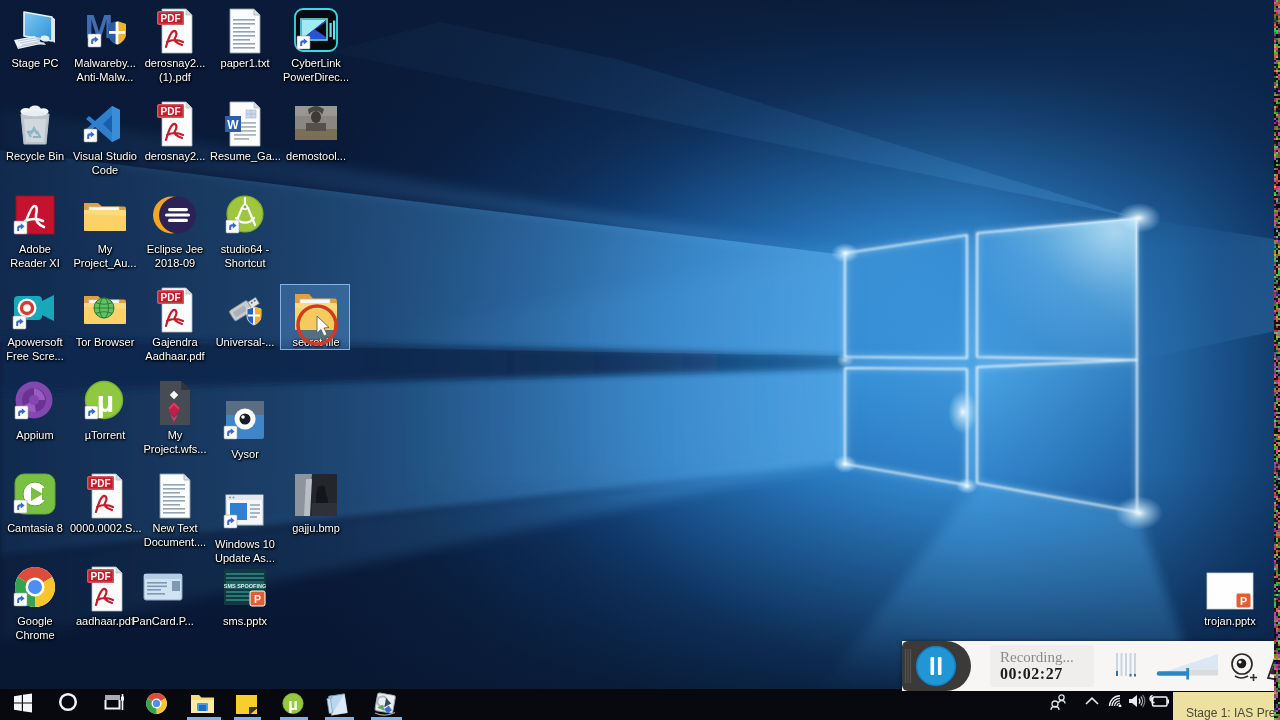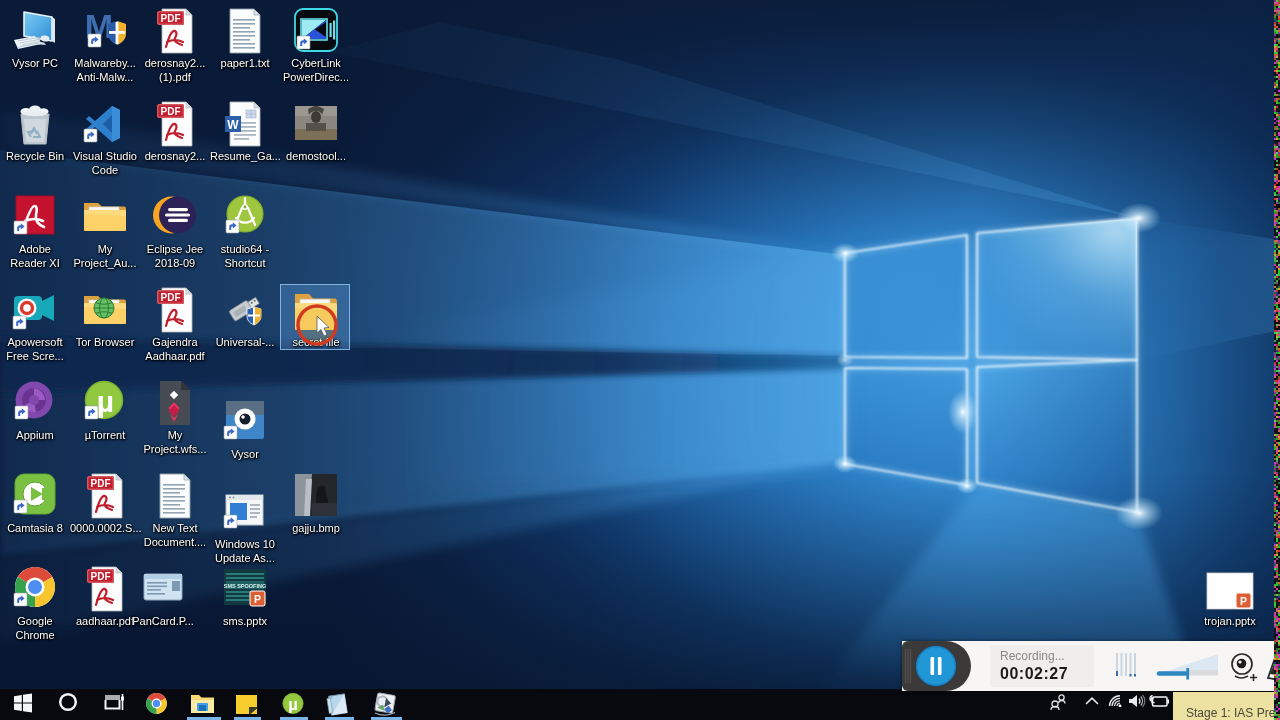--- a/index.html
+++ b/index.html
@@ -181,21 +181,21 @@
         <polygon points="22,33 33,34.5 35,37 24,36" fill="#d7e2ea"></polygon>
         <polygon points="3,32 24,28 30,36 7,41" fill="#eef3f7"></polygon>
         <g stroke="#aebfca" stroke-width="0.8">
           <line x1="7" y1="33" x2="27" y2="29.5"></line>
           <line x1="9" y1="35" x2="28.5" y2="31.5"></line>
           <line x1="11" y1="37" x2="29.5" y2="33.5"></line>
           <line x1="6" y1="39.5" x2="28" y2="35"></line>
         </g>
         <ellipse cx="34" cy="30.5" rx="4.5" ry="3" fill="#e6edf2" transform="rotate(8 34 30.5)"></ellipse>
       </svg>
-      <span class="lbl">Vysor PC</span>
+      <span class="lbl">Stage PC</span>
     </div>
 <div class="cell" style="left:70px;top:8px">
       <svg class="ic" width="48" height="46" viewBox="0 0 48 46">
         <text x="18" y="30" font-family="Liberation Sans" font-size="34" font-weight="bold" fill="#3f6db0" text-anchor="middle">M</text>
         <path d="M27,16 L36,13 L45,16 V26 Q45,33 36,37 Q27,33 27,26 Z" fill="#2b5ba8"></path>
         <path d="M36,13 L45,16 V26 Q45,33 36,37 Z" fill="#f2b32a"></path>
         <rect x="34.6" y="14" width="2.8" height="22" fill="#fff"></rect>
         <rect x="28" y="23" width="16" height="2.8" fill="#fff"></rect>
         <g transform="translate(7,26)">
           <rect width="13" height="13" rx="1" fill="#fff" stroke="#9aa0a6" stroke-width="0.6"></rect>
@@ -763,22 +763,22 @@
       </g>
     </svg>
  <svg style="position:absolute;left:11px;top:2px" width="46" height="46" viewBox="0 0 46 46">
       <circle cx="23" cy="23" r="21" fill="#2d3b44"></circle>
       <circle cx="23" cy="23" r="19.5" fill="#2196d6"></circle>
       <circle cx="23" cy="23" r="19.5" fill="none" stroke="#1b7ab8" stroke-width="1.5"></circle>
       <rect x="17.5" y="14" width="3.6" height="18" rx="1" fill="#fff"></rect>
       <rect x="24.9" y="14" width="3.6" height="18" rx="1" fill="#fff"></rect>
     </svg>
  <div id="rectxt"></div>
- <div style="position:absolute;left:98px;top:8px;color:#8a8a88;font-size:12px;font-family:Liberation Sans, sans-serif">Recording...</div>
- <div style="position:absolute;left:98px;top:24px;color:#1c1c1a;font-size:16px;font-weight:bold;font-family:Liberation Sans, sans-serif;letter-spacing:0.5px">00:02:27</div>
+ <div style="position:absolute;left:98px;top:8px;color:#8a8a88;font-size:15px;font-family:Liberation Serif, serif">Recording...</div>
+ <div style="position:absolute;left:98px;top:24px;color:#1c1c1a;font-size:16px;font-weight:bold;font-family:Liberation Serif, serif;letter-spacing:0.5px">00:02:27</div>
  <svg style="position:absolute;left:213px;top:12px" width="24" height="26" viewBox="0 0 24 26">
       <g fill="#c9d6e2">
         <rect x="1" y="0" width="2" height="23"></rect>
         <rect x="5.5" y="0" width="2" height="23"></rect>
         <rect x="10" y="0" width="2" height="23"></rect>
         <rect x="14.5" y="0" width="2" height="23"></rect>
         <rect x="19" y="0" width="2" height="23"></rect>
       </g>
       <g fill="#3a6ea8">
         <rect x="1" y="18" width="2" height="5"></rect>

